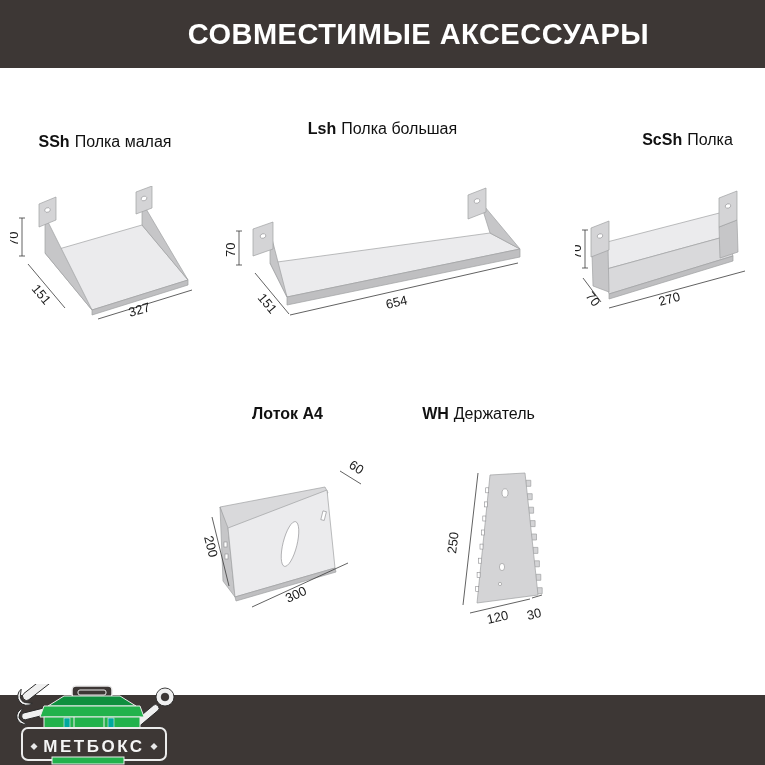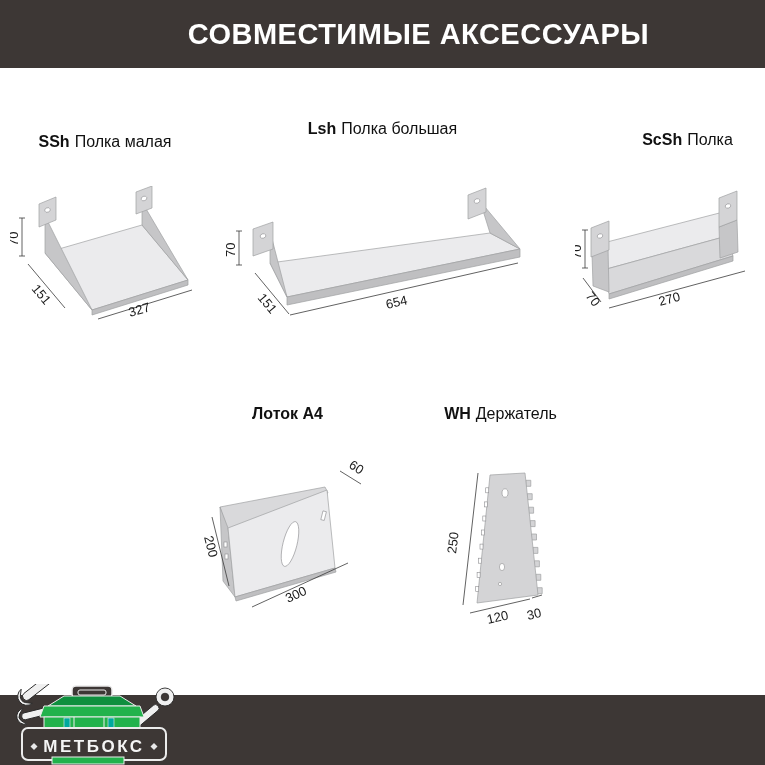--- a/index.html
+++ b/index.html
@@ -107,21 +107,21 @@
     <text transform="translate(6,69) rotate(-90)">70</text>
     <line class="dim" x1="8" y1="88" x2="26" y2="112"></line>
     <text transform="translate(10,106) rotate(52)">70</text>
     <line class="dim" x1="34" y1="118" x2="170" y2="81"></line>
     <text transform="translate(85,116) rotate(-15)">270</text>
   </svg>
 
   <div class="plabel allbold" style="left:200px;top:403px;width:175px">
     <span class="code">Лоток А4</span><span></span>
   </div>
-  <div class="plabel" style="left:408px;top:403px;width:185px">
+  <div class="plabel" style="left:386px;top:403px;width:185px">
     <div><span class="code">WH</span><span>Держатель</span></div>
   </div>
 
   <svg class="draw" style="left:180px;top:445px" width="220" height="190" viewBox="0 0 220 190">
     <polygon class="face mid" points="40,62 145,42 148,48 47,86"></polygon>
     <polygon class="face wall" points="40,62 48,83 55,152 43,136"></polygon>
     <polygon class="face floor" points="48,83 147,45 155,123 55,152"></polygon>
     <polygon class="face lip" points="55,152 155,123 156,127 56,156"></polygon>
     <ellipse class="hole" cx="110" cy="99" rx="7" ry="23" transform="rotate(14 110 99)"></ellipse>
     <rect class="hole" x="44" y="97" width="3" height="5"></rect>

